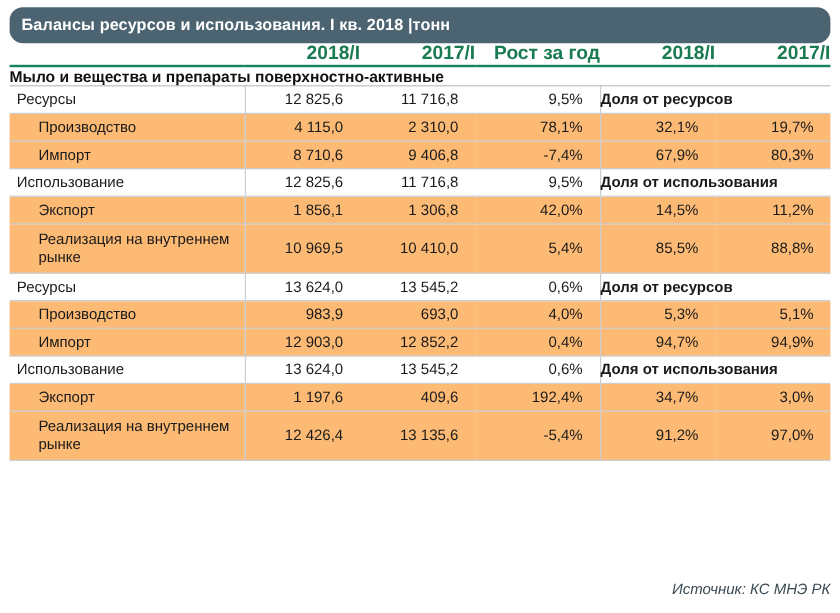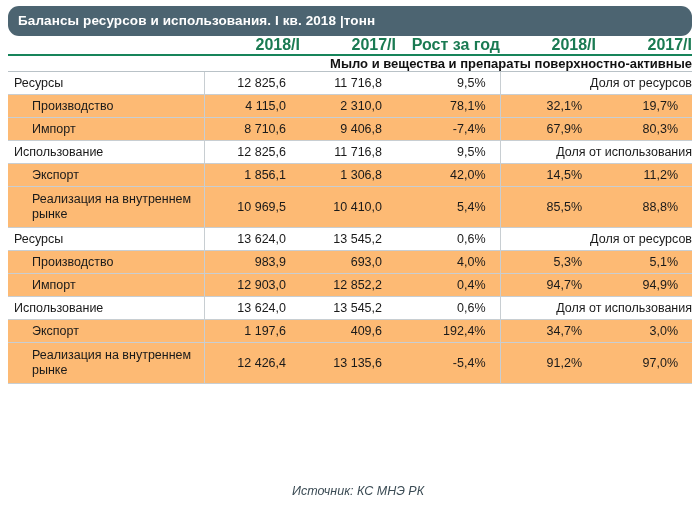--- a/index.html
+++ b/index.html
@@ -57,21 +57,21 @@
     font-size: 16px;
     text-align: right;
     padding: 9px 10px 9px 6px;
     border-bottom: 2.5px solid #16845a;
   }
   .hdr-row td.blank {
     border-bottom: 2.5px solid #16845a;
   }
 
   .section-row td {
-    text-align: right;
+    text-align: left;
     font-weight: bold;
     font-size: 13px;
     color: #111;
     padding: 6px 0 6px 0;
     background: #ffffff;
     border-bottom: 1px solid #b9c2c7;
   }
 
   tr.data td {
     border-bottom: 1px solid #c8ced2;
@@ -82,22 +82,22 @@
     padding-left: 6px;
   }
   tr.data td.label.indent {
     padding-left: 24px;
   }
   tr.data td.num {
     text-align: right;
     padding-right: 14px;
   }
   tr.data td.span-note {
-    text-align: right;
-    font-weight: normal;
+    text-align: left;
+    font-weight: bold;
   }
   tr.data.shaded td {
     background: #fdba74;
   }
   tr.data.tall td {
     height: 40px;
     line-height: 15px;
   }
   td.sep {
     border-left: 1px solid #c8ced2;
@@ -106,21 +106,21 @@
 
   
   .footer {
     position: absolute;
     left: 8px;
     right: 8px;
     bottom: 6px;
     height: 40px;
     display: flex;
     align-items: center;
-    justify-content: center;
+    justify-content: flex-end;
     margin-left: 12px;
   }
   .source {
     font-size: 12.5px;
     font-style: italic;
     color: #3b4b54;
     padding-left: 4px;
   }
   .logo {
     display: flex;

